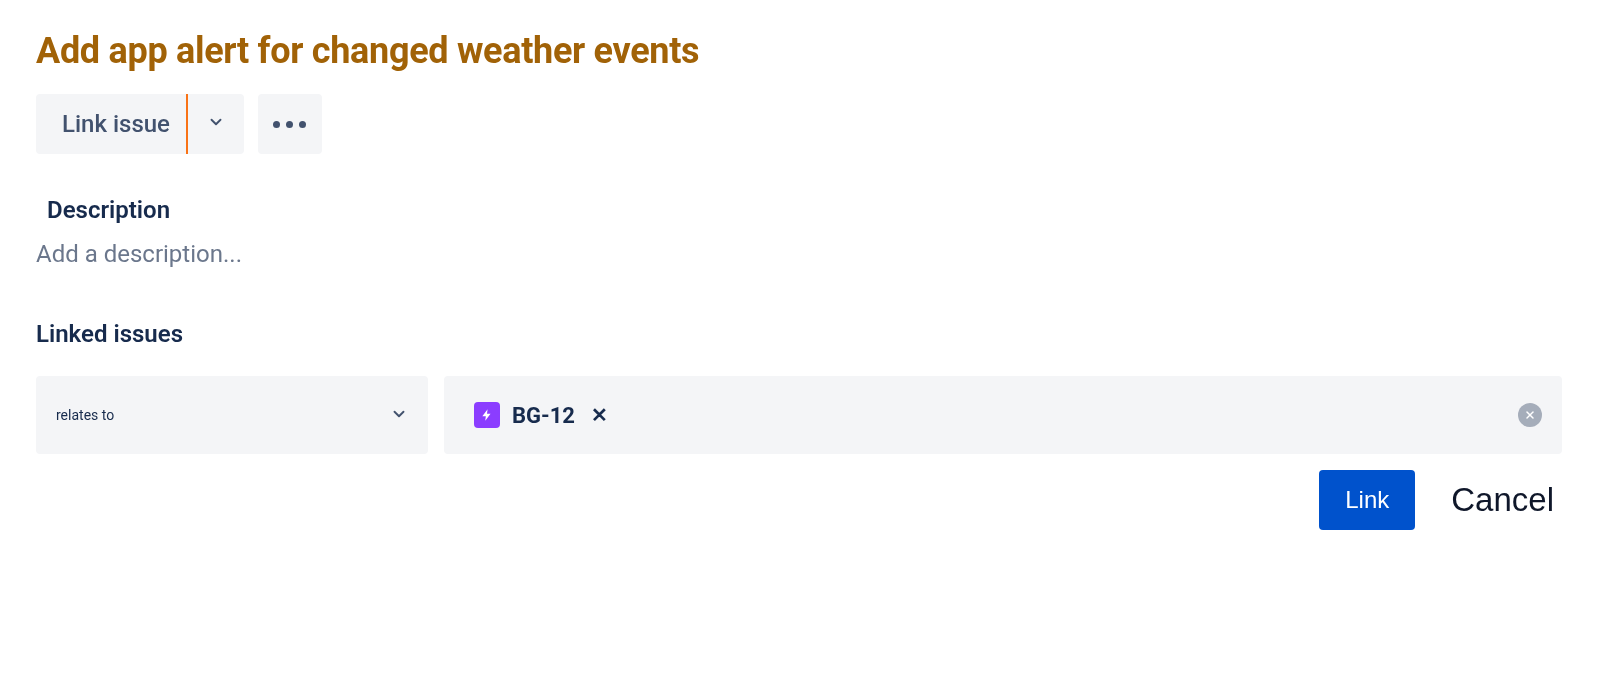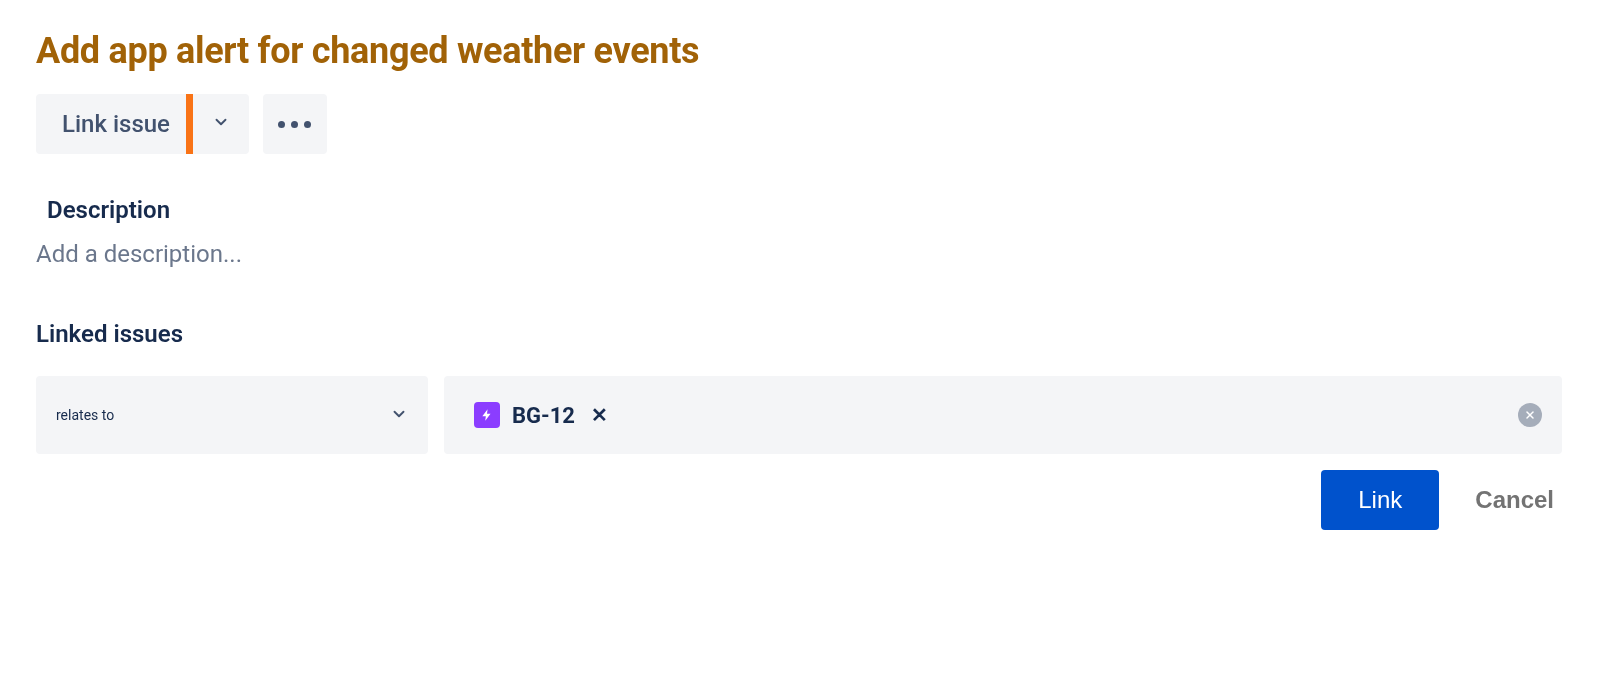--- a/index.html
+++ b/index.html
@@ -47,21 +47,21 @@
   }
   .btn-split .main {
     display: inline-flex;
     align-items: center;
     gap: 10px;
     padding: 0 16px;
     font-size: 24px;
     font-weight: 500;
     color: #42526E;
     cursor: pointer;
-    border-right: 7px solid #f97316;
+    border-right: 2px solid #f97316;
   }
   .btn-split .caret {
     display: inline-flex;
     align-items: center;
     justify-content: center;
     width: 56px;
     cursor: pointer;
   }
   .btn-icon-only {
     display: inline-flex;
@@ -157,32 +157,32 @@
     display: flex;
     justify-content: flex-end;
     gap: 28px;
     align-items: center;
   }
   .primary-btn {
     background: #0052CC;
     color: #fff;
     border: none;
     border-radius: 4px;
-    padding: 0 37px;
+    padding: 0 26px;
     height: 60px;
     font-size: 24px;
     font-weight: 500;
     cursor: pointer;
   }
   .text-btn {
     background: none;
     border: none;
-    font-size: 24px;
-    font-weight: 700;
-    color: #737373;
+    font-size: 33px;
+    font-weight: 400;
+    color: #0f172a;
     cursor: pointer;
     padding: 0 8px;
     height: 60px;
   }
   .dots { display: flex; gap: 6px; }
   .dots span { width: 7px; height: 7px; border-radius: 50%; background: #42526E; display: block; }
 </style>
 </head>
 <body>
 

